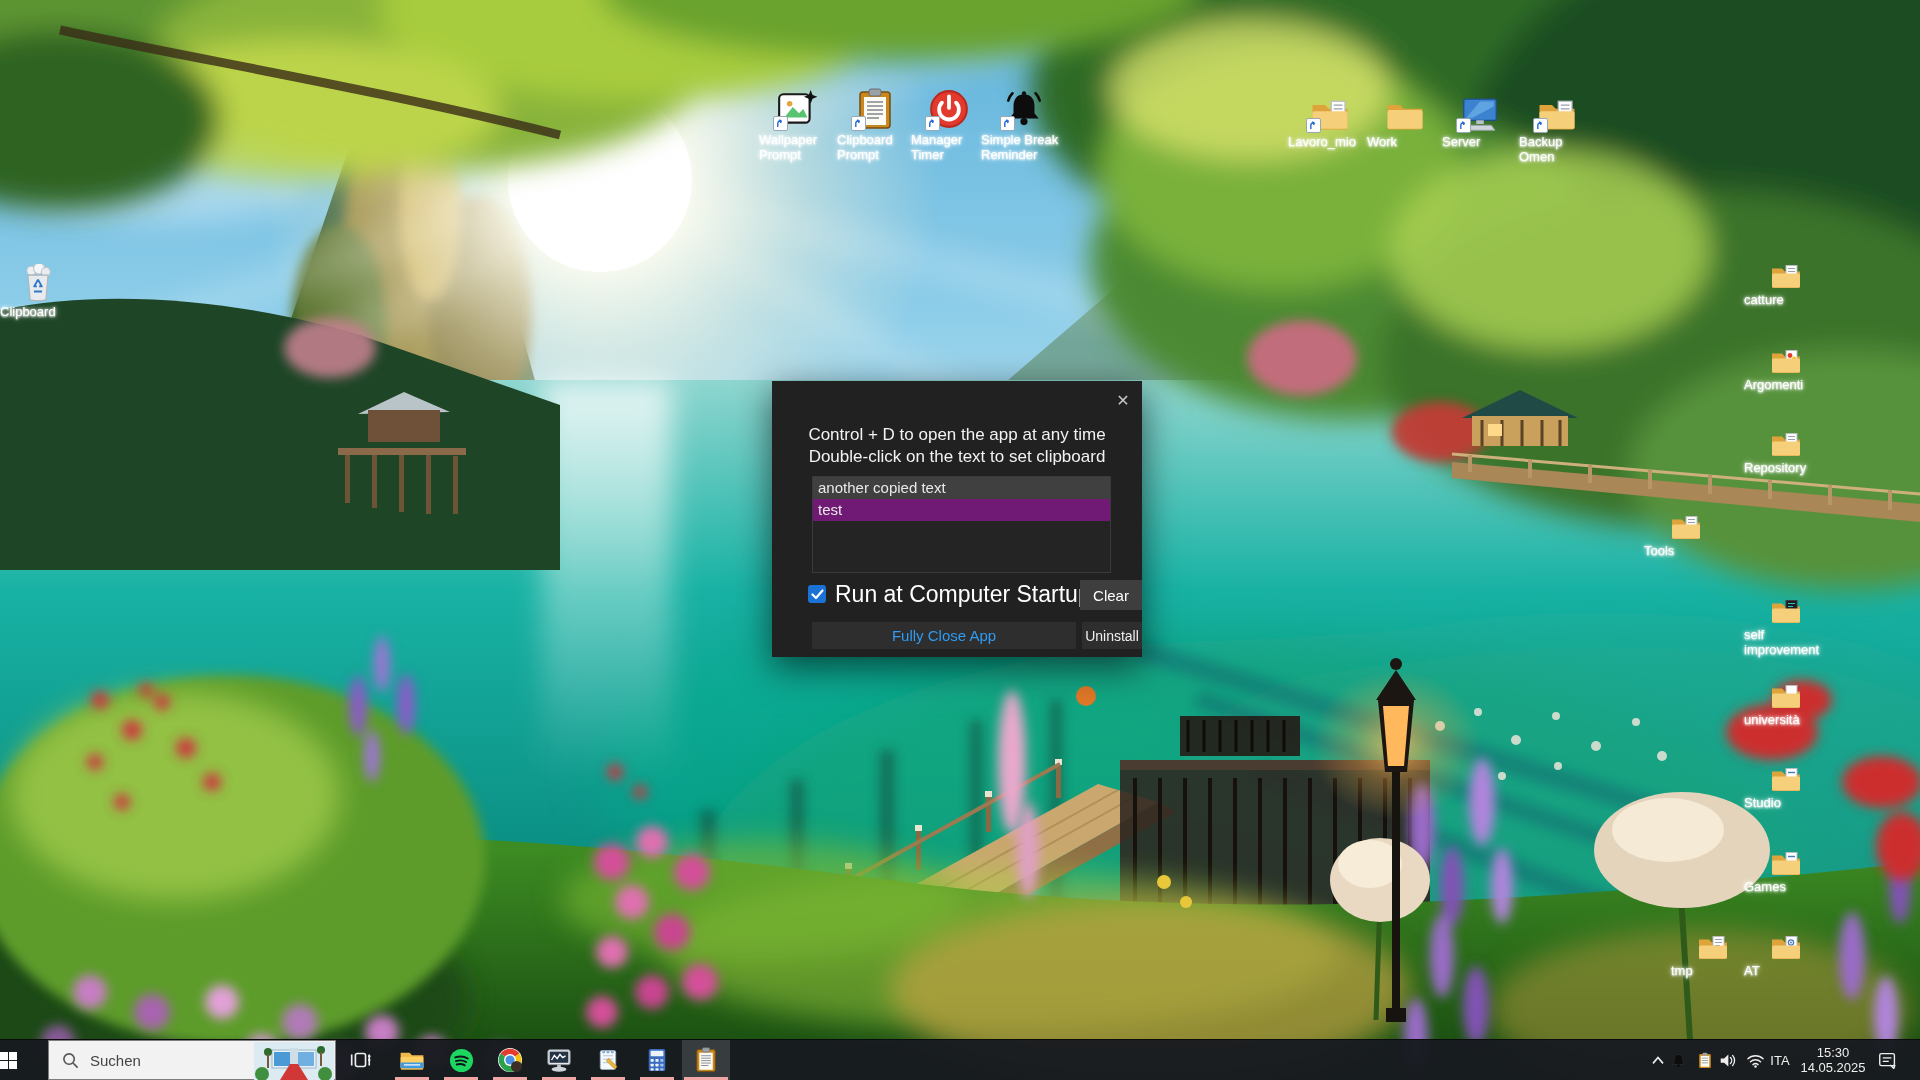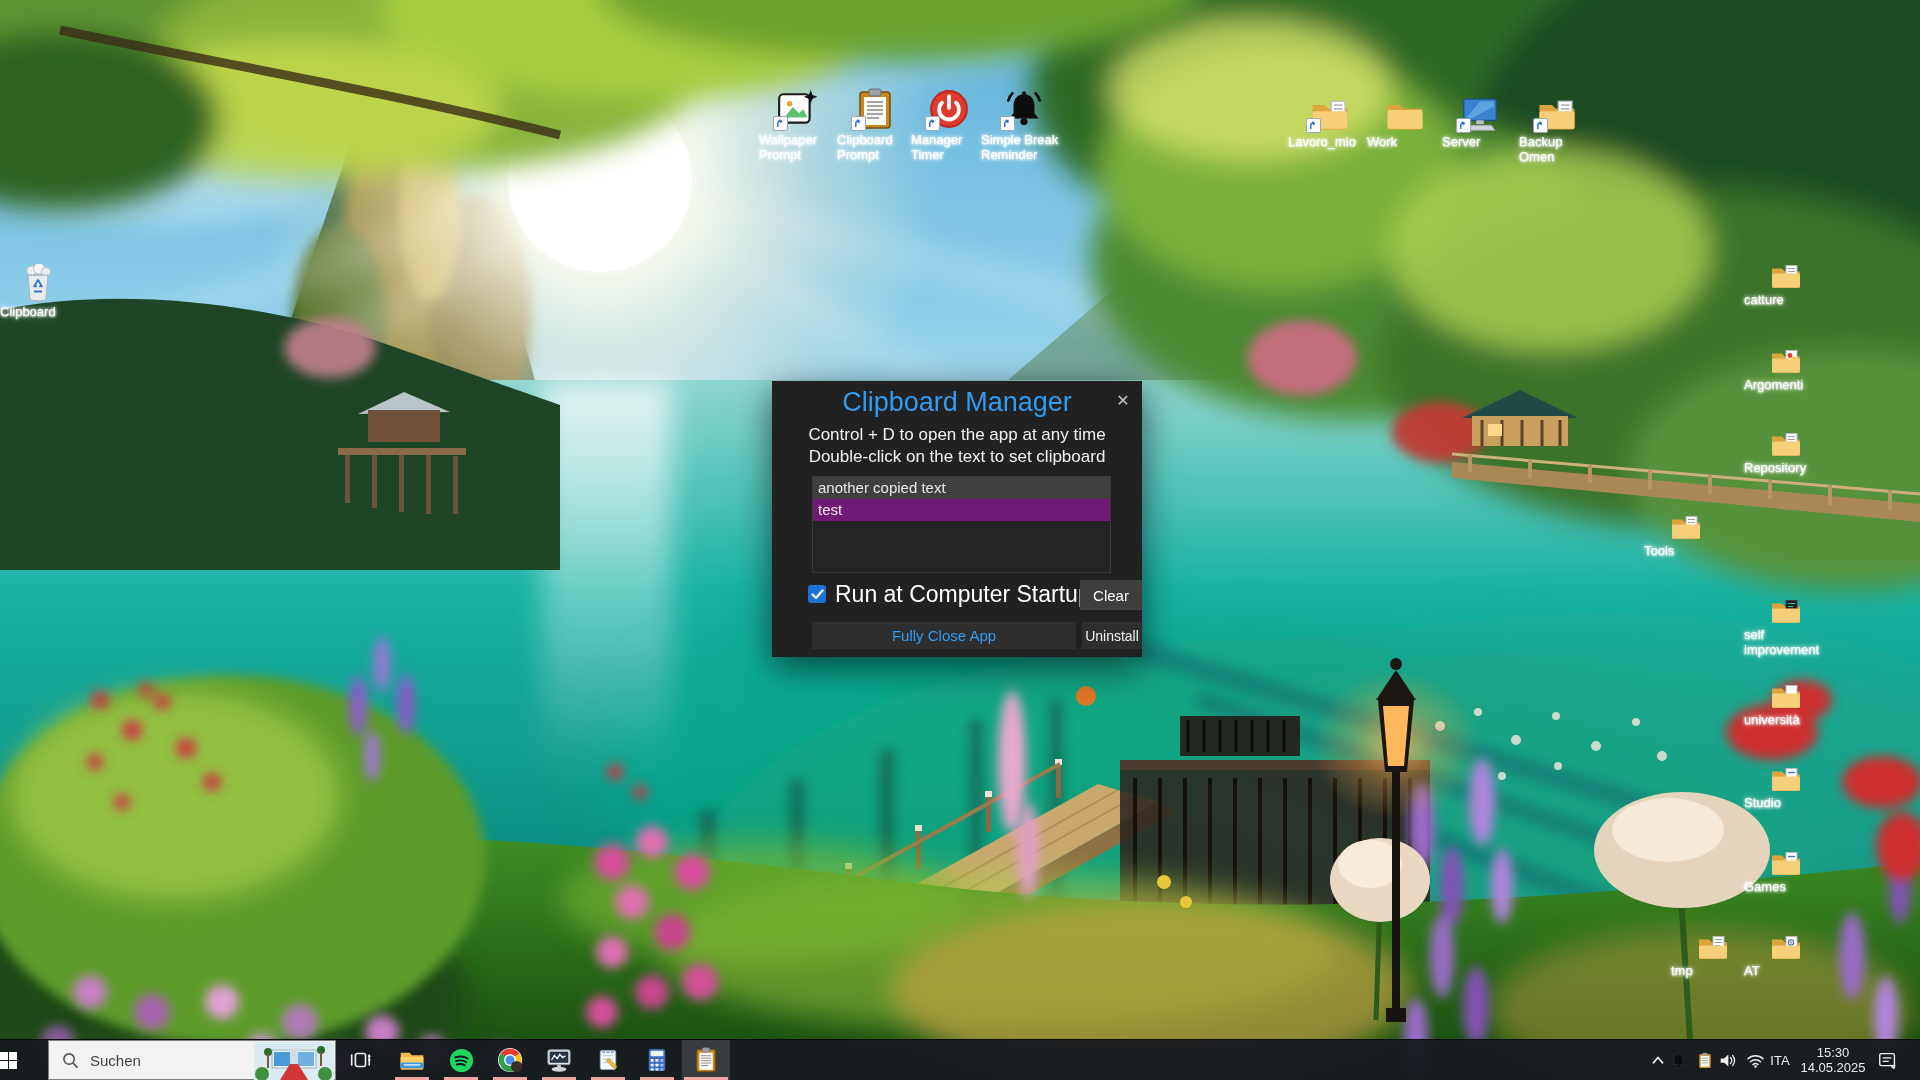--- a/index.html
+++ b/index.html
@@ -670,21 +670,20 @@
           <path d="M18,5 h7 M18,8 h7 M18,11 h5" stroke="#9aa0a8" stroke-width="1"></path>
           <rect x="2" y="11" width="28" height="13" rx="1.5" fill="#f6cf7a"></rect>
         </svg>
       </div>
   <div class="lbl">
         <div>tmp</div>
       </div>
 </div>
 
 <div id="dlg">
-  <div class="title">Clipboard Manager</div>
   <div class="close">✕</div>
   <div class="ins l1">Control + D to open the app at any time</div>
   <div class="ins l2">Double-click on the text to set clipboard</div>
   <div class="list">
     <div class="row">another copied text</div>
     <div class="row sel">test</div>
   </div>
   <div class="cbrow">
     <div class="cb">
       <svg width="13" height="11" viewBox="0 0 13 11">

